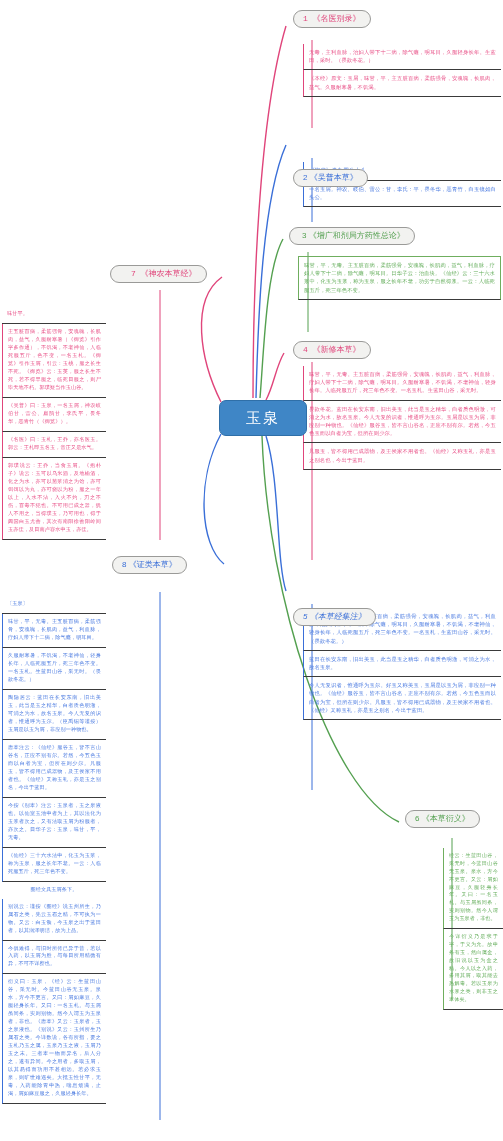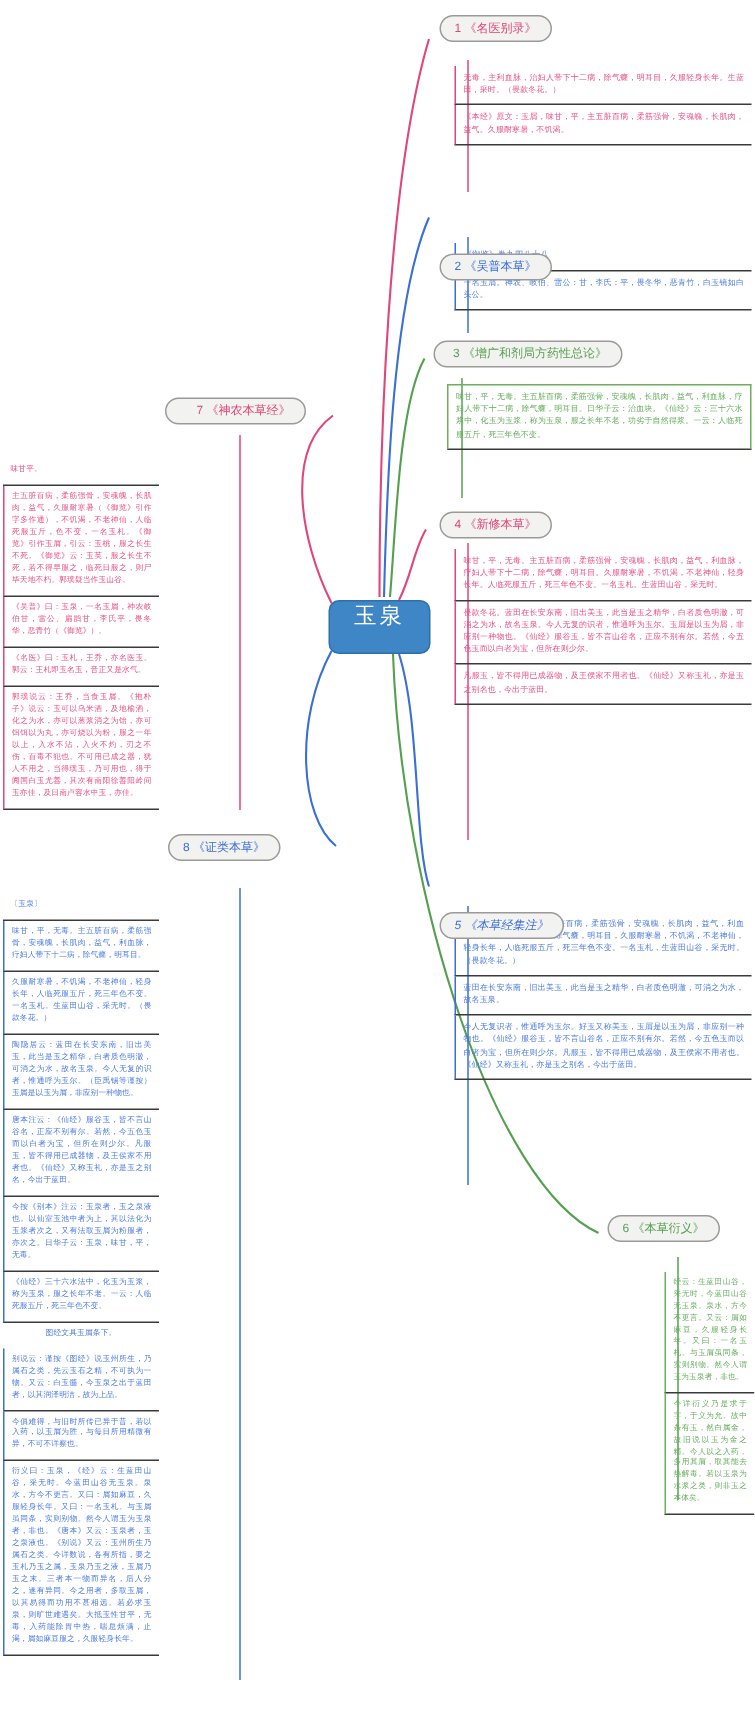--- a/index.html
+++ b/index.html
@@ -10,44 +10,44 @@
     overflow: hidden;
   }
   #canvas { position: relative; width: 503px; height: 1141px; }
 
   svg.links { position: absolute; inset: 0; width: 503px; height: 1141px; pointer-events: none; }
 
   
   .center-node {
     position: absolute;
     left: 219px; top: 400px;
-    width: 68px; height: 36px;
+    width: 88px; height: 36px;
     background: #3f86c6;
     border: 1px solid #2f6fa8;
     border-radius: 7px;
-    display: flex; justify-content: center;
+    display: flex; align-items: center; justify-content: center;
     color: #ffffff;
     font-size: 15px;
     letter-spacing: 2px;
     z-index: 9;
   }
 
   
   .branch {
     position: absolute;
     background: #f2f2f0;
     border: 1px solid #9a9a98;
     border-radius: 9px;
     padding: 3px 9px;
     font-size: 8px;
     white-space: nowrap;
     line-height: 1.25;
     z-index: 8;
   }
-  .branch.c-pink  { color: #e0457b; }
+  .branch.c-pink  { color: #e0457b; font-family: Liberation Mono, monospace; }
   .branch.c-blue  { color: #3a6fd8; }
   .branch.c-green { color: #54a050; }
 
   
   .card-stack { position: absolute; z-index: 5; }
   .card {
     padding: 4px 5px 5px 5px;
     font-size: 5.3px;
     line-height: 1.55;
     text-align: justify;

